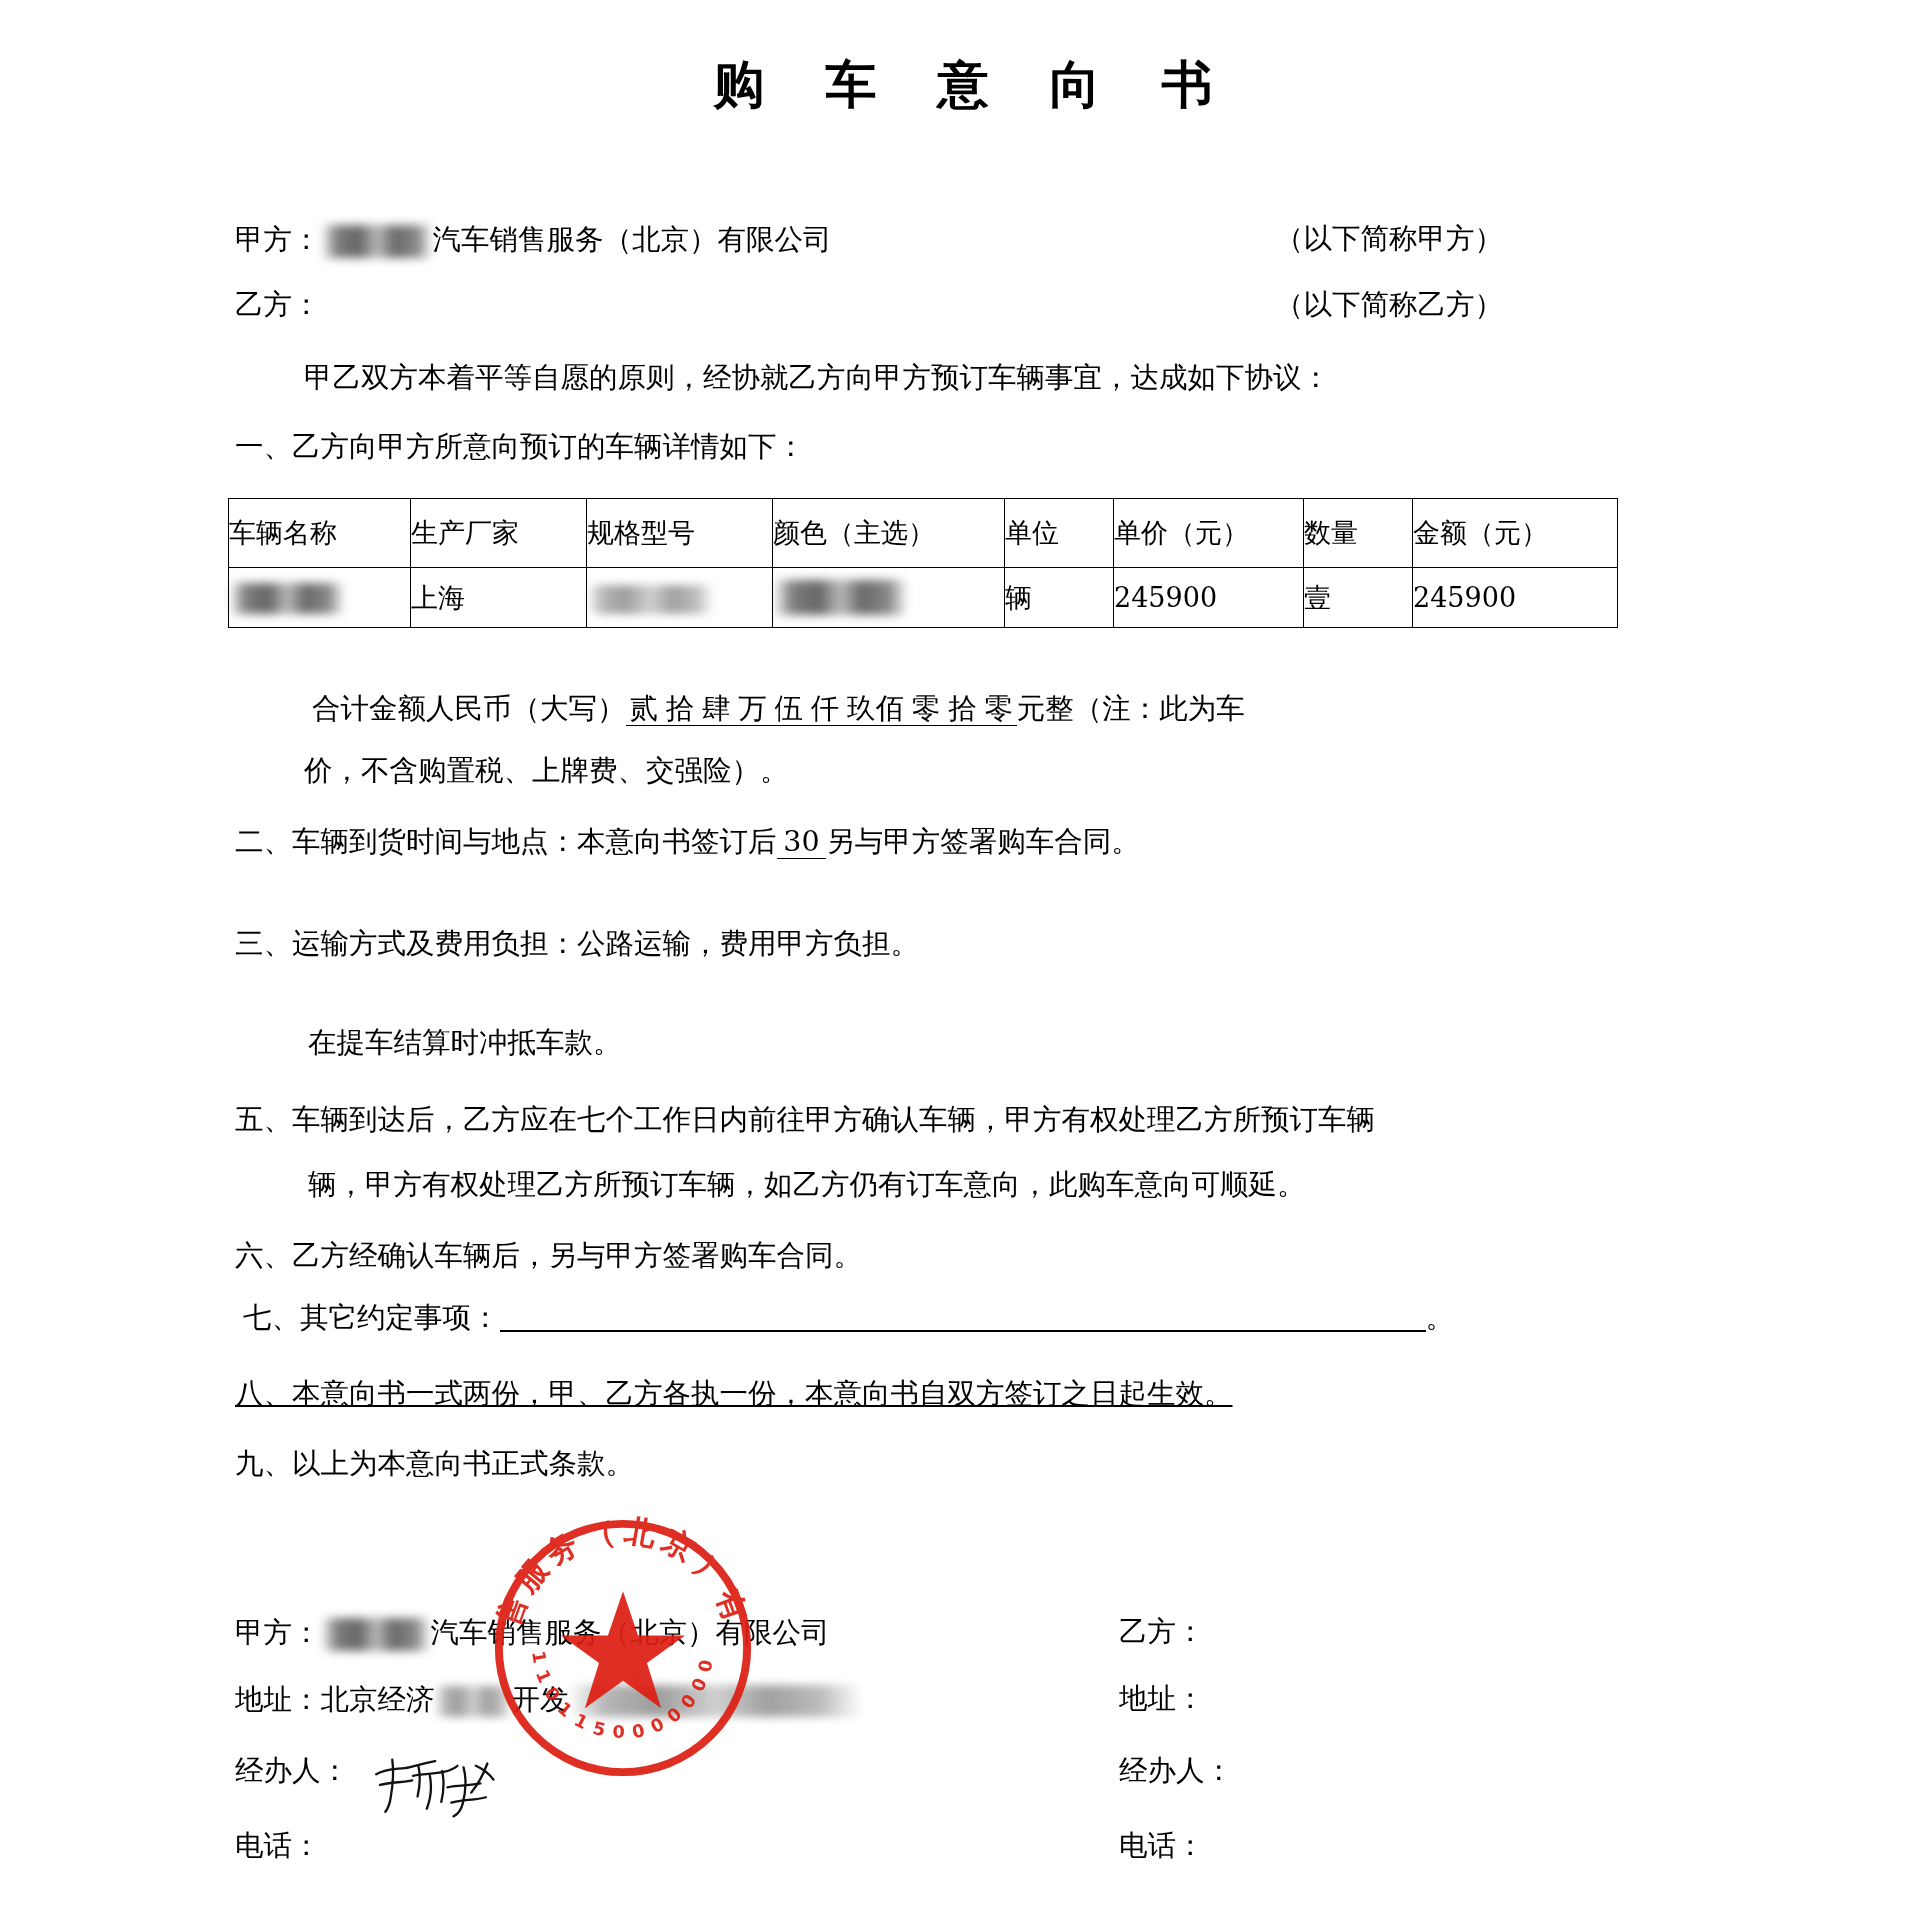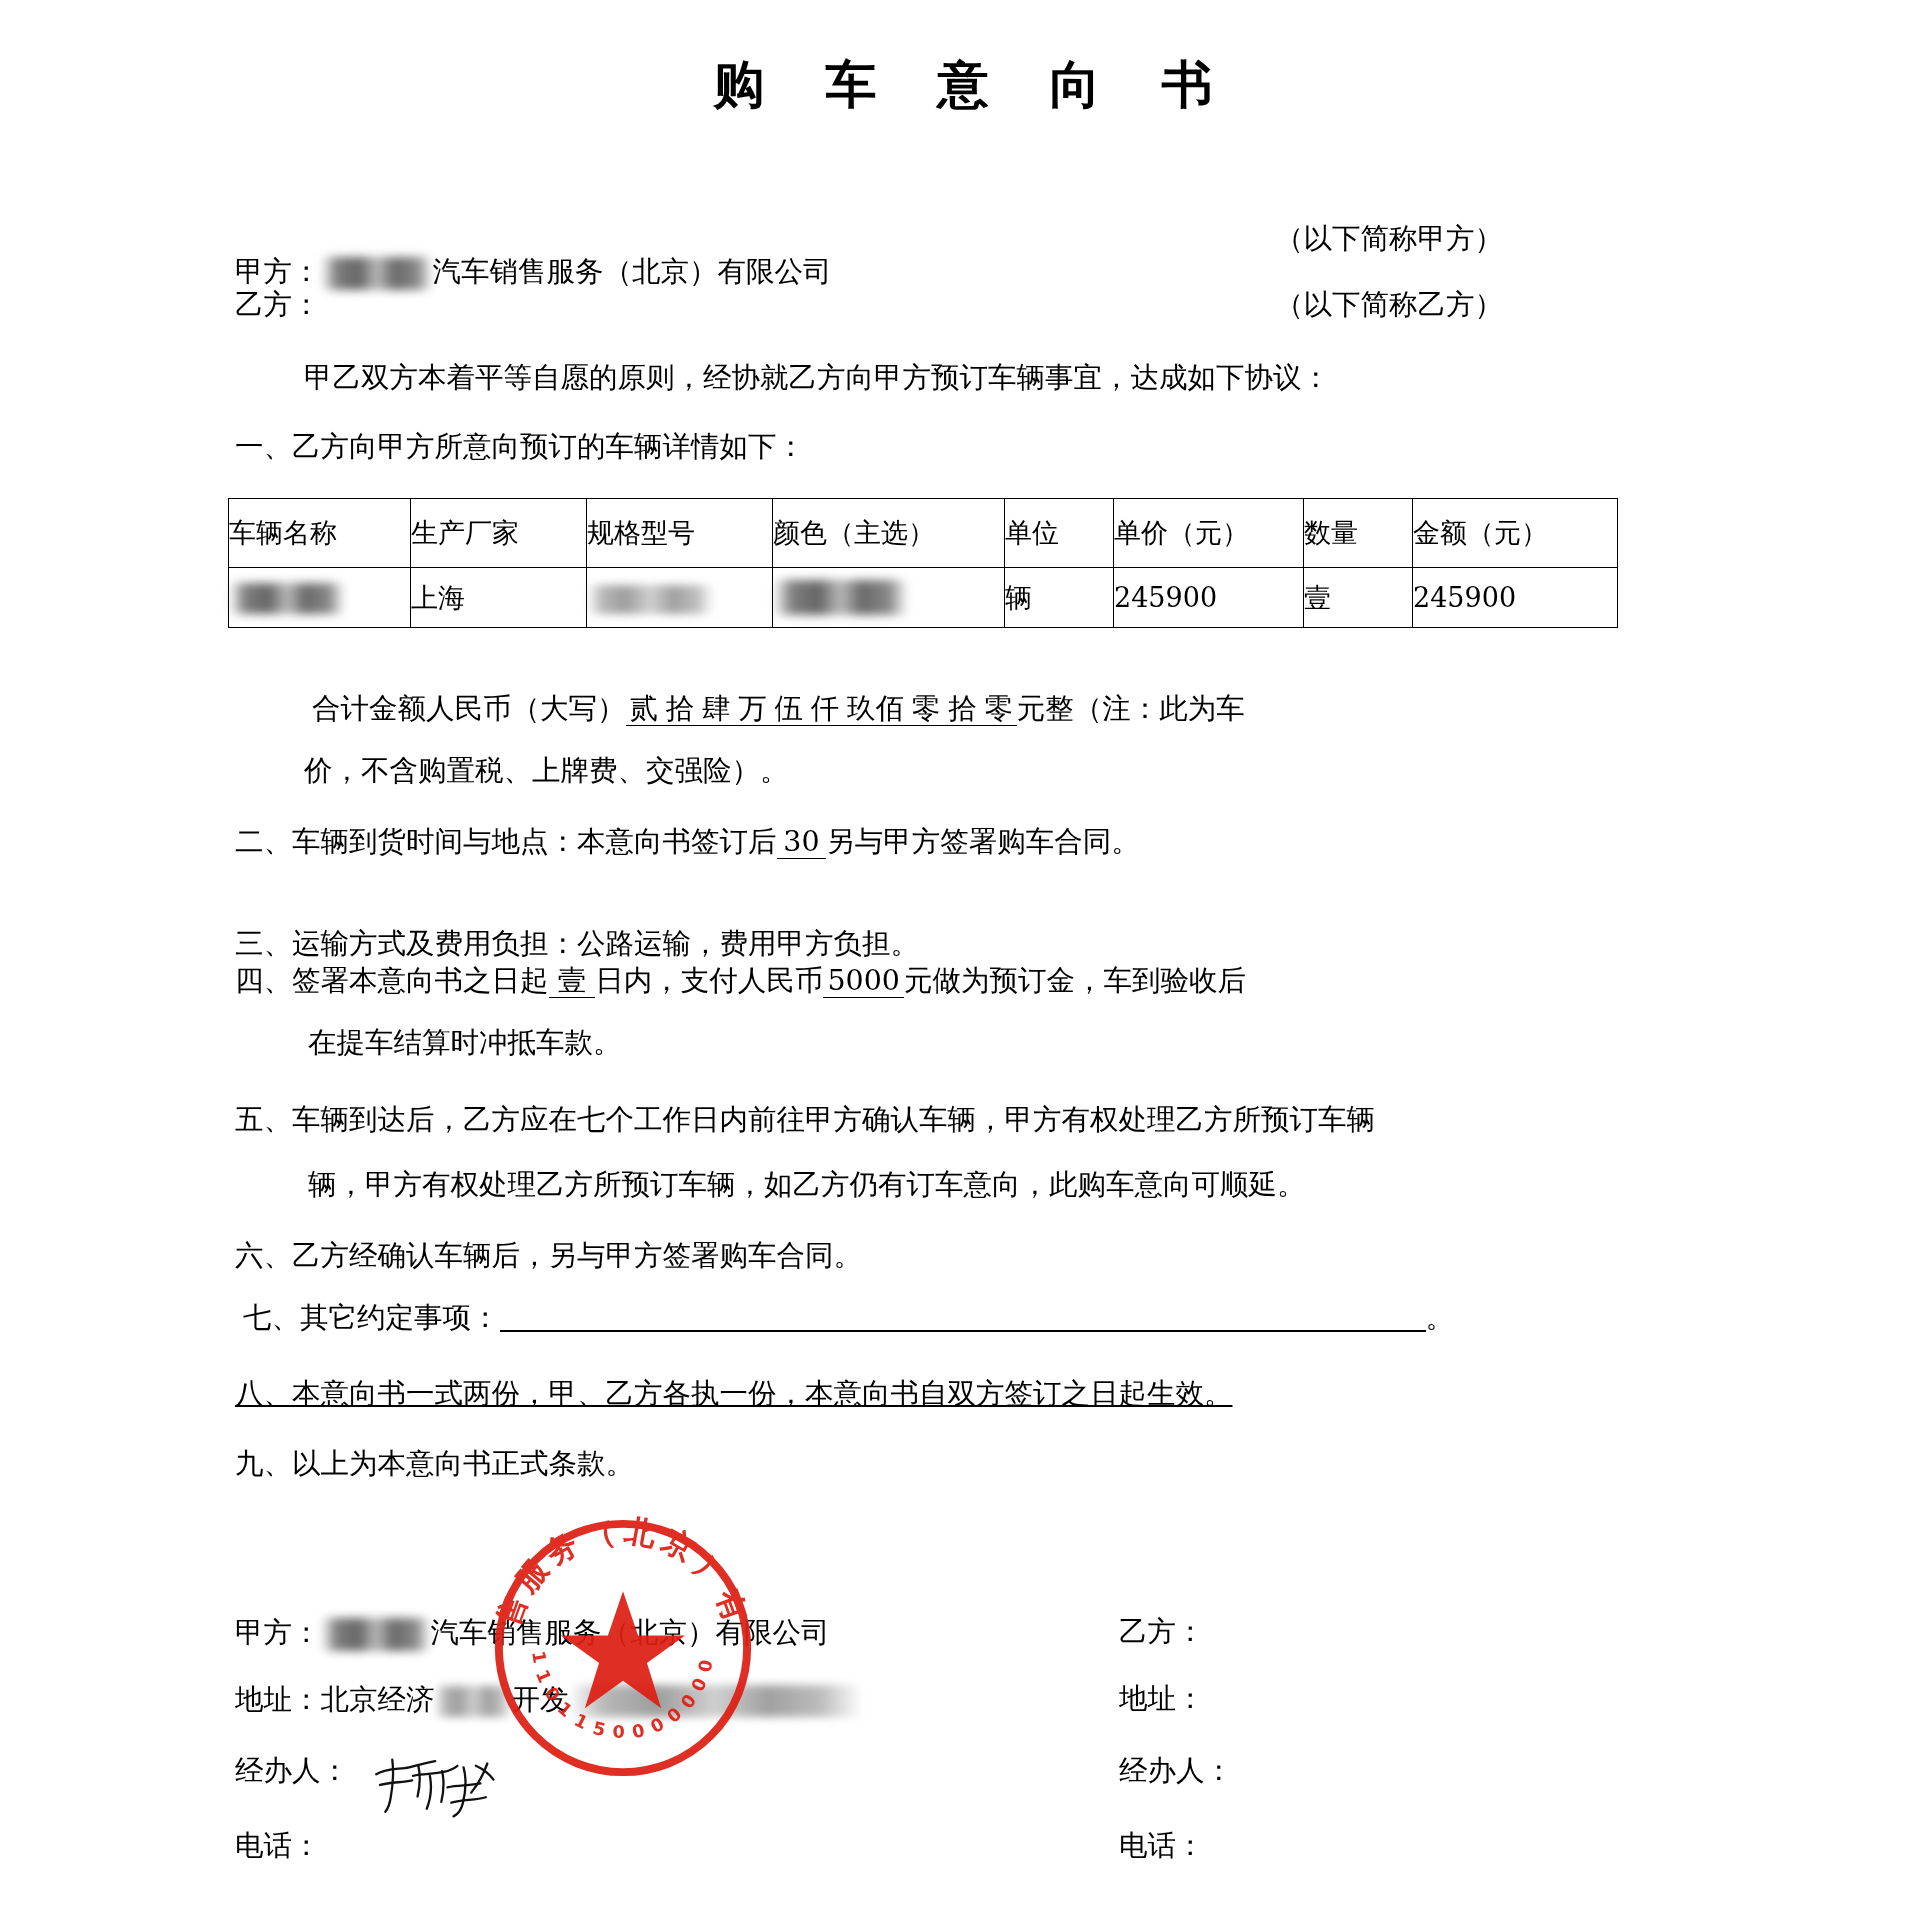--- a/index.html
+++ b/index.html
@@ -150,21 +150,21 @@
     pointer-events: none;
   }
 </style>
 </head>
 <body>
 
 <div class="page">
 
   <div class="doc-title">购 车 意 向 书</div>
 
-  <div class="body-text party-line" style="top:225px;margin-top:32px;">
+  <div class="body-text party-line" style="top:225px;">
     <span>甲方：</span><span class="redact strong" style="width:112px;height:33px;"></span><span>汽车销售服务（北京）有限公司</span>
   </div>
   <div class="body-text party-note" style="top:225px;">（以下简称甲方）</div>
 
   <div class="body-text party-line" style="top:291px;">
     <span>乙方：</span>
   </div>
   <div class="body-text party-note" style="top:291px;">（以下简称乙方）</div>
 
   <div class="body-text indent-para" style="top:364px;">甲乙双方本着平等自愿的原则，经协就乙方向甲方预订车辆事宜，达成如下协议：</div>
@@ -206,23 +206,20 @@
     <span>合计金额人民币（大写）</span><span class="fill">贰</span><span class="fill">拾</span><span class="fill">肆</span><span class="fill">万</span><span class="fill">伍</span><span class="fill">仟</span><span class="fill">玖佰</span><span class="fill">零</span><span class="fill">拾</span><span class="fill">零</span><span>元整（注：此为车</span>
   </div>
   <div class="body-text" style="left:304px; top:757px;">价，不含购置税、上牌费、交强险）。</div>
 
   <div class="body-text item-line" style="top:828px;">
     <span>二、车辆到货时间与地点：本意向书签订后</span><span class="fill" style="min-width:42px;">30</span><span>另与甲方签署购车合同。</span>
   </div>
 
   <div class="body-text item-line" style="top:914px;margin-top:16px;">三、运输方式及费用负担：公路运输，费用甲方负担。</div>
 
-  <div class="body-text item-line" style="top:967px;">
-    <span>四、签署本意向书之日起</span><span class="fill" style="min-width:39px;">壹</span><span>日内，支付人民币</span><span class="fill" style="min-width:73px;">5000</span><span>元做为预订金，车到验收后</span>
-  </div>
   <div class="body-text item-cont" style="top:1029px;">在提车结算时冲抵车款。</div>
 
   <div class="body-text item-line" style="top:1106px;">五、车辆到达后，乙方应在七个工作日内前往甲方确认车辆，甲方有权处理乙方所预订车辆</div>
   <div class="body-text item-cont" style="top:1171px;">辆，甲方有权处理乙方所预订车辆，如乙方仍有订车意向，此购车意向可顺延。</div>
 
   <div class="body-text item-line" style="top:1242px;">六、乙方经确认车辆后，另与甲方签署购车合同。</div>
 
   <div class="body-text item-line" style="top:1300px;margin-left:8px;">
     <span>七、其它约定事项：</span><span class="fill-wide" style="width:926px;"></span><span>。</span>
   </div>

